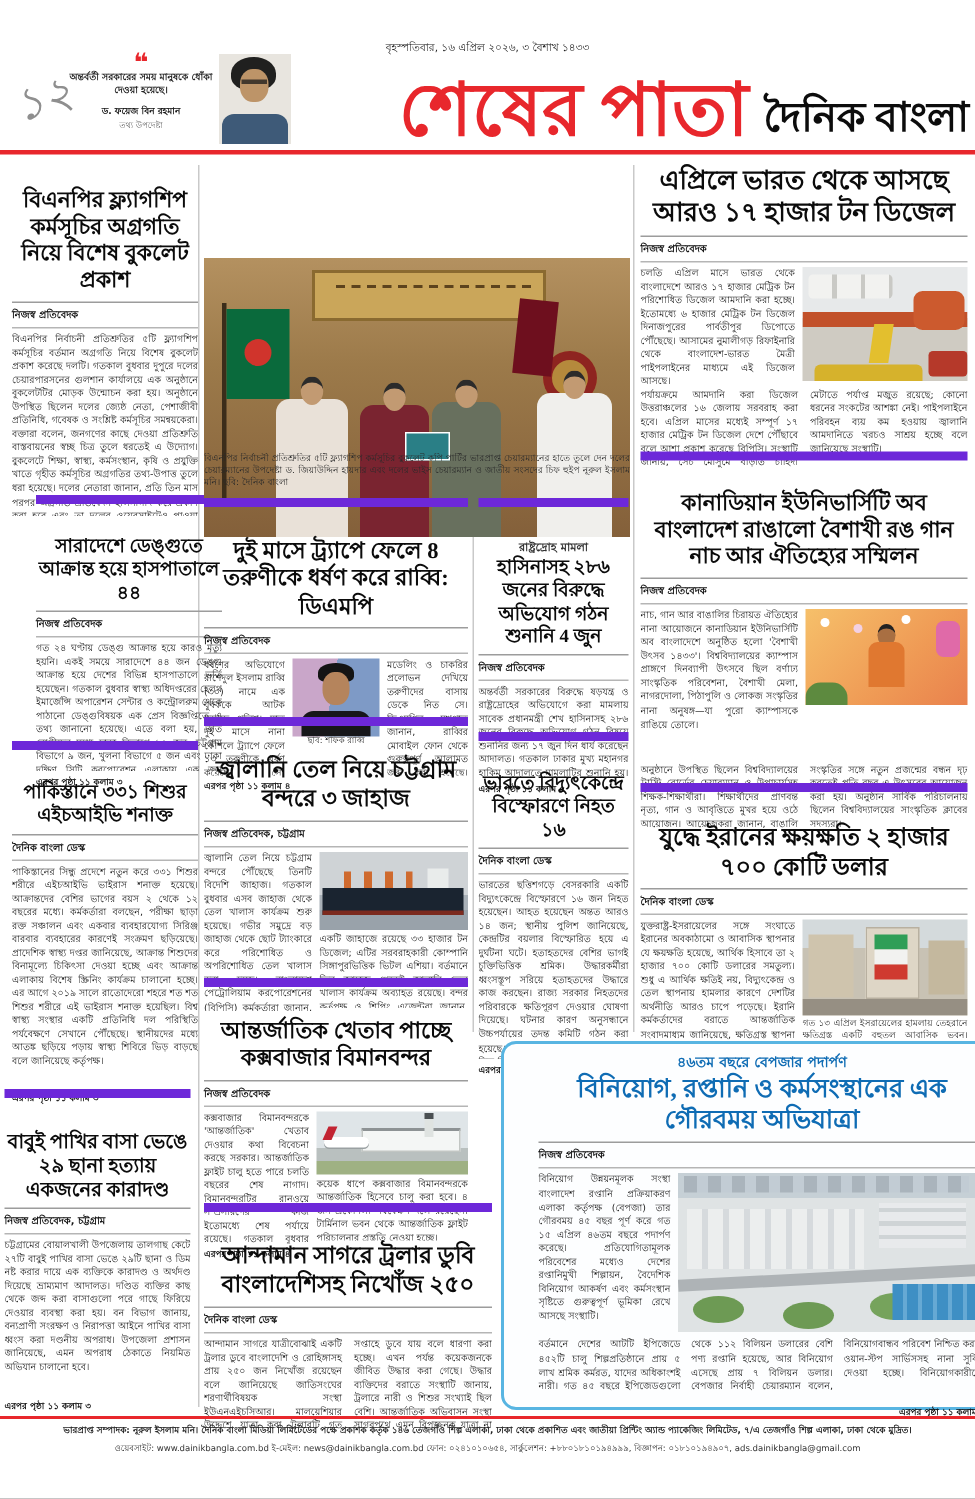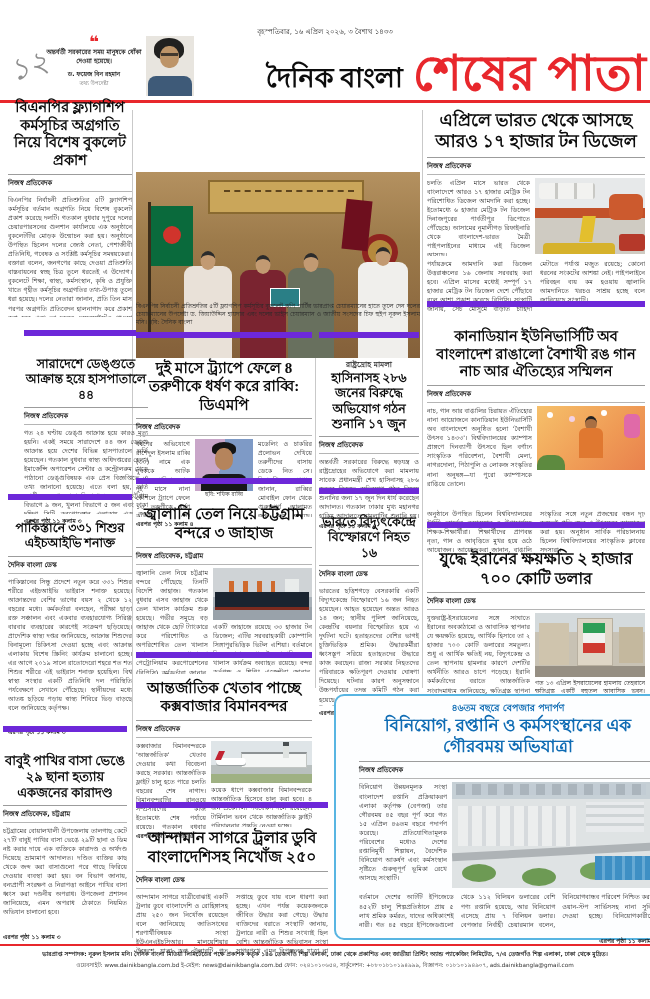--- a/index.html
+++ b/index.html
@@ -44,31 +44,31 @@
   </div>
 
   <div class="ph abs" style="left:146px;top:36px;width:48px;height:60px;background:#e8e5df;">
     <span class="s" style="left:8px;top:2px;width:30px;height:22px;background:#20201f;border-radius:50% 50% 40% 40%;"></span>
     <span class="s" style="left:14px;top:10px;width:19px;height:22px;background:#bd9468;border-radius:45%;"></span>
     <span class="s" style="left:15px;top:17px;width:17px;height:3px;background:#1a1a1a;opacity:.75;"></span>
     <span class="s" style="left:2px;bottom:0;width:44px;height:20px;background:#3e5a78;border-radius:8px 8px 0 0;"></span>
   </div>
 
   <div class="abs" style="left:198px;top:34px;width:448px;height:64px;display:flex;align-items:flex-end;justify-content:flex-end;gap:10px;">
+    <span style="font-size:49px;font-weight:800;color:#e8272c;line-height:.95;font-family:'Liberation Serif',serif;">শেষের পাতা</span>
     <span style="font-size:27px;font-weight:800;color:#0c0c0c;line-height:1;padding-bottom:6px;font-family:'Liberation Serif',serif;">দৈনিক বাংলা</span>
-    <span style="font-size:49px;font-weight:800;color:#e8272c;line-height:.95;font-family:'Liberation Serif',serif;">শেষের পাতা</span>
   </div>
 
   <div class="redrule" style="top:100px;height:3px;"></div>
 
   <div class="vline" style="left:132px;top:110px;height:828px;"></div>
   <div class="vline" style="left:315px;top:334px;height:354px;"></div>
   <div class="vline" style="left:422px;top:110px;height:578px;"></div>
 
-  <div class="abs" style="left:8px;top:99px;width:124px;">
+  <div class="abs" style="left:8px;top:126px;width:124px;">
     <div class="hl" style="font-size:14.5px;">বিএনপির ফ্ল্যাগশিপ কর্মসূচির অগ্রগতি নিয়ে বিশেষ বুকলেট প্রকাশ</div>
     <div class="by">নিজস্ব প্রতিবেদক</div>
     <div class="bd" style="height:122px;">বিএনপির নির্বাচনী প্রতিশ্রুতির ৫টি ফ্ল্যাগশিপ কর্মসূচির বর্তমান অগ্রগতি নিয়ে বিশেষ বুকলেট প্রকাশ করেছে দলটি। গতকাল বুধবার দুপুরে দলের চেয়ারপারসনের গুলশান কার্যালয়ে এক অনুষ্ঠানে বুকলেটটির মোড়ক উন্মোচন করা হয়। অনুষ্ঠানে উপস্থিত ছিলেন দলের জ্যেষ্ঠ নেতা, পেশাজীবী প্রতিনিধি, গবেষক ও সংশ্লিষ্ট কর্মসূচির সমন্বয়কেরা। বক্তারা বলেন, জনগণের কাছে দেওয়া প্রতিশ্রুতি বাস্তবায়নের স্বচ্ছ চিত্র তুলে ধরতেই এ উদ্যোগ। বুকলেটে শিক্ষা, স্বাস্থ্য, কর্মসংস্থান, কৃষি ও প্রযুক্তি খাতে গৃহীত কর্মসূচির অগ্রগতির তথ্য-উপাত্ত তুলে ধরা হয়েছে। দলের নেতারা জানান, প্রতি তিন মাস পরপর অগ্রগতি প্রতিবেদন হালনাগাদ করে প্রকাশ করা হবে এবং তা দলের ওয়েবসাইটেও পাওয়া যাবে।</div>
   </div>
 
   <div class="abs art-rule" style="left:24px;top:330px;width:124px;">
     <div class="hl" style="font-size:12.5px;">সারাদেশে ডেঙ্গুতে আক্রান্ত হয়ে হাসপাতালে ৪৪</div>
     <div class="by">নিজস্ব প্রতিবেদক</div>
     <div class="bd" style="height:86px;">গত ২৪ ঘণ্টায় ডেঙ্গু আক্রান্ত হয়ে কারও মৃত্যু হয়নি। একই সময়ে সারাদেশে ৪৪ জন ডেঙ্গু আক্রান্ত হয়ে দেশের বিভিন্ন হাসপাতালে ভর্তি হয়েছেন। গতকাল বুধবার স্বাস্থ্য অধিদপ্তরের হেলথ ইমার্জেন্সি অপারেশন সেন্টার ও কন্ট্রোলরুম থেকে পাঠানো ডেঙ্গুবিষয়ক এক প্রেস বিজ্ঞপ্তিতে এ তথ্য জানানো হয়েছে। এতে বলা হয়, ভর্তি রোগীদের মধ্যে ঢাকা বিভাগে ১৬ জন, চট্টগ্রাম বিভাগে ৯ জন, খুলনা বিভাগে ৫ জন এবং ঢাকা দক্ষিণ সিটি করপোরেশন এলাকায় এক জন রয়েছেন।</div>
     <div class="more">এরপর পৃষ্ঠা ১১ কলাম ৩</div>
@@ -117,21 +117,21 @@
         </div>
         <div class="cap" style="text-align:center;font-size:5.6px;">ছবি: শফিক রাব্বি</div>
       </div>
       <div class="bd col" style="flex:1;height:78px;">মডেলিং ও চাকরির প্রলোভন দেখিয়ে তরুণীদের বাসায় ডেকে নিত সে। ডিএমপির মুখপাত্র জানান, রাব্বির মোবাইল ফোন থেকে গুরুত্বপূর্ণ আলামত জব্দ করা হয়েছে। তদন্তে আরও ভুক্তভোগীর সন্ধান মিলতে পারে বলে ধারণা করছে পুলিশ।</div>
     </div>
     <div class="more">এরপর পৃষ্ঠা ১১ কলাম ৪</div>
   </div>
 
   <div class="abs art-rule" style="left:319px;top:332px;width:100px;">
     <div class="kick">রাষ্ট্রদ্রোহ মামলা</div>
-    <div class="hl" style="font-size:12.5px;">হাসিনাসহ ২৮৬ জনের বিরুদ্ধে অভিযোগ গঠন শুনানি ১৭ জুন</div>
+    <div class="hl" style="font-size:12.5px;">হাসিনাসহ ২৮৬ জনের বিরুদ্ধে অভিযোগ গঠন শুনানি 4 জুন</div>
     <div class="by">নিজস্ব প্রতিবেদক</div>
     <div class="bd" style="height:62px;">অন্তর্বর্তী সরকারের বিরুদ্ধে ষড়যন্ত্র ও রাষ্ট্রদ্রোহের অভিযোগে করা মামলায় সাবেক প্রধানমন্ত্রী শেখ হাসিনাসহ ২৮৬ জনের বিরুদ্ধে অভিযোগ গঠন বিষয়ে শুনানির জন্য ১৭ জুন দিন ধার্য করেছেন আদালত। গতকাল ঢাকার মুখ্য মহানগর হাকিম আদালতে মামলাটির শুনানি হয়। রাষ্ট্রপক্ষ জানায়, অধিকাংশ আসামি পলাতক; তাদের বিরুদ্ধে গ্রেপ্তারি পরোয়ানা জারির আবেদন করা হয়েছে। আদালত পরবর্তী শুনানিতে এ বিষয়ে আদেশ দেবেন বলে জানিয়েছেন। তদন্ত কর্মকর্তারা জানান, অভিযোগপত্রে ৪১ জন সাক্ষীর নাম রয়েছে।</div>
     <div class="more">এরপর পৃষ্ঠা ১১ কলাম ৫</div>
   </div>
 
   <div class="abs art-rule" style="left:136px;top:478px;width:176px;">
     <div class="hl" style="font-size:15.5px;">জ্বালানি তেল নিয়ে চট্টগ্রাম বন্দরে ৩ জাহাজ</div>
     <div class="by">নিজস্ব প্রতিবেদক, চট্টগ্রাম</div>
     <div class="row">
       <div class="bd col" style="width:72px;flex:none;height:106px;">জ্বালানি তেল নিয়ে চট্টগ্রাম বন্দরে পৌঁছেছে তিনটি বিদেশি জাহাজ। গতকাল বুধবার এসব জাহাজ থেকে তেল খালাস কার্যক্রম শুরু হয়েছে। গভীর সমুদ্রে বড় জাহাজ থেকে ছোট ট্যাংকারে করে পরিশোধিত ও অপরিশোধিত তেল খালাস করা হচ্ছে। বাংলাদেশ পেট্রোলিয়াম করপোরেশনের (বিপিসি) কর্মকর্তারা জানান, জাহাজ তিনটিতে ডিজেল, জেট ফুয়েল ও ফার্নেস অয়েল মিলিয়ে প্রায় ৮৪ হাজার মেট্রিক টন জ্বালানি রয়েছে।</div>

